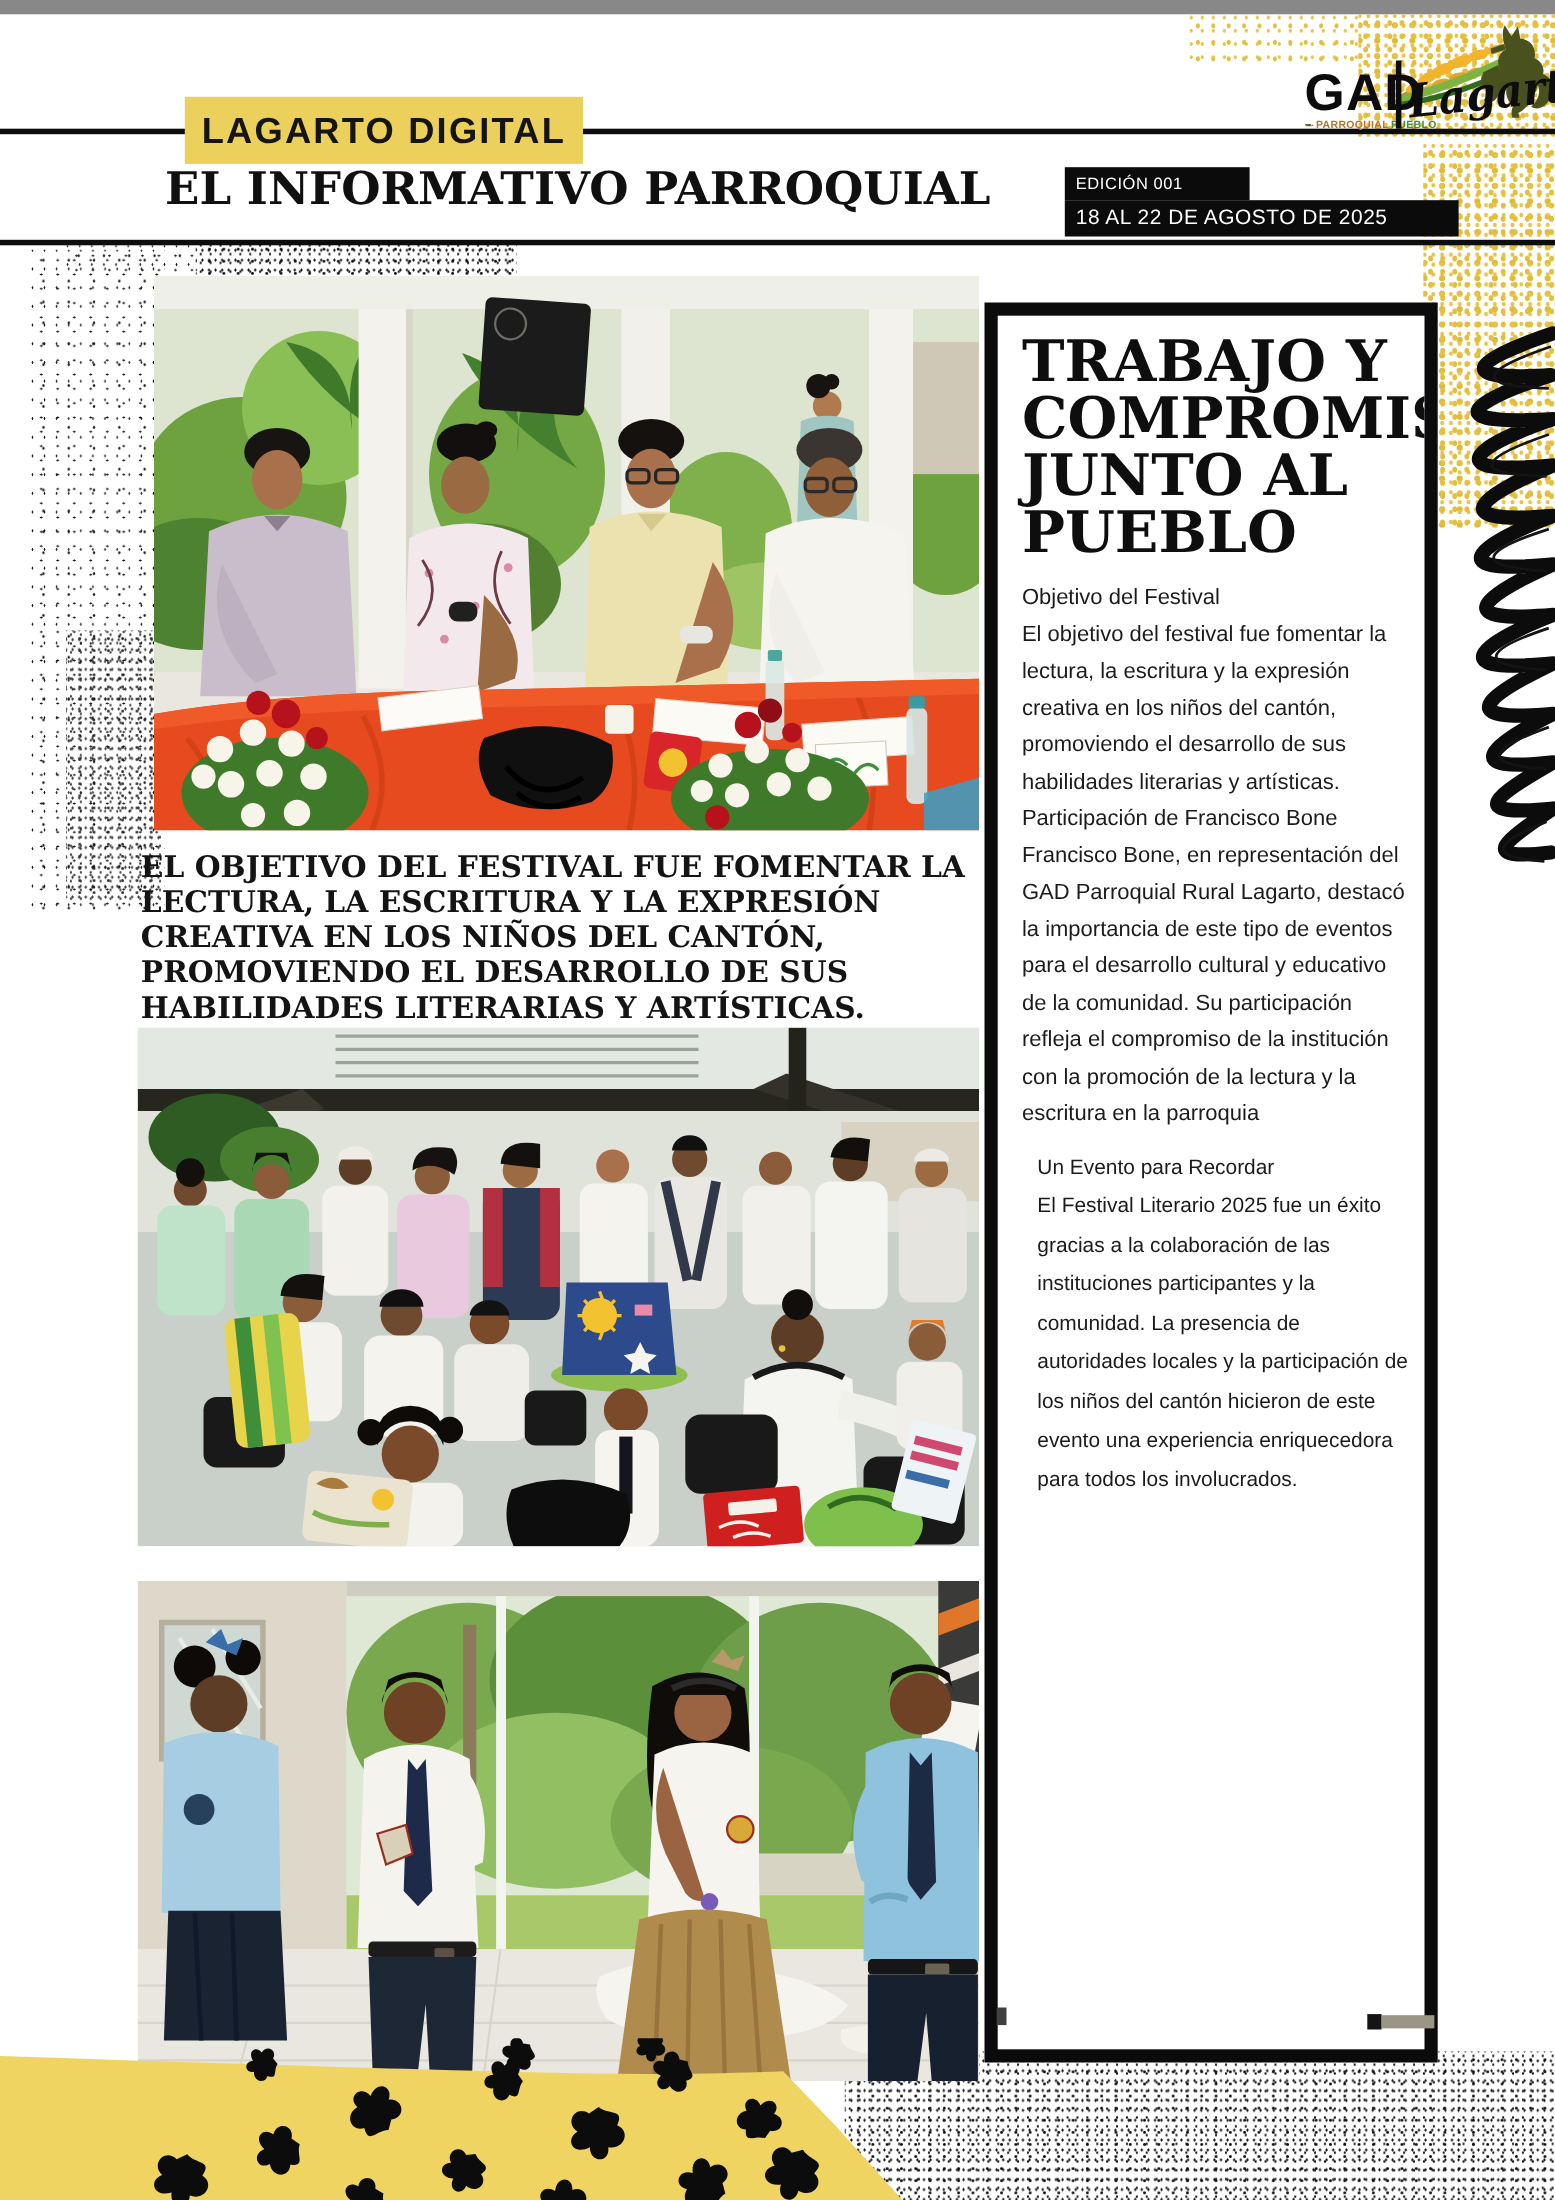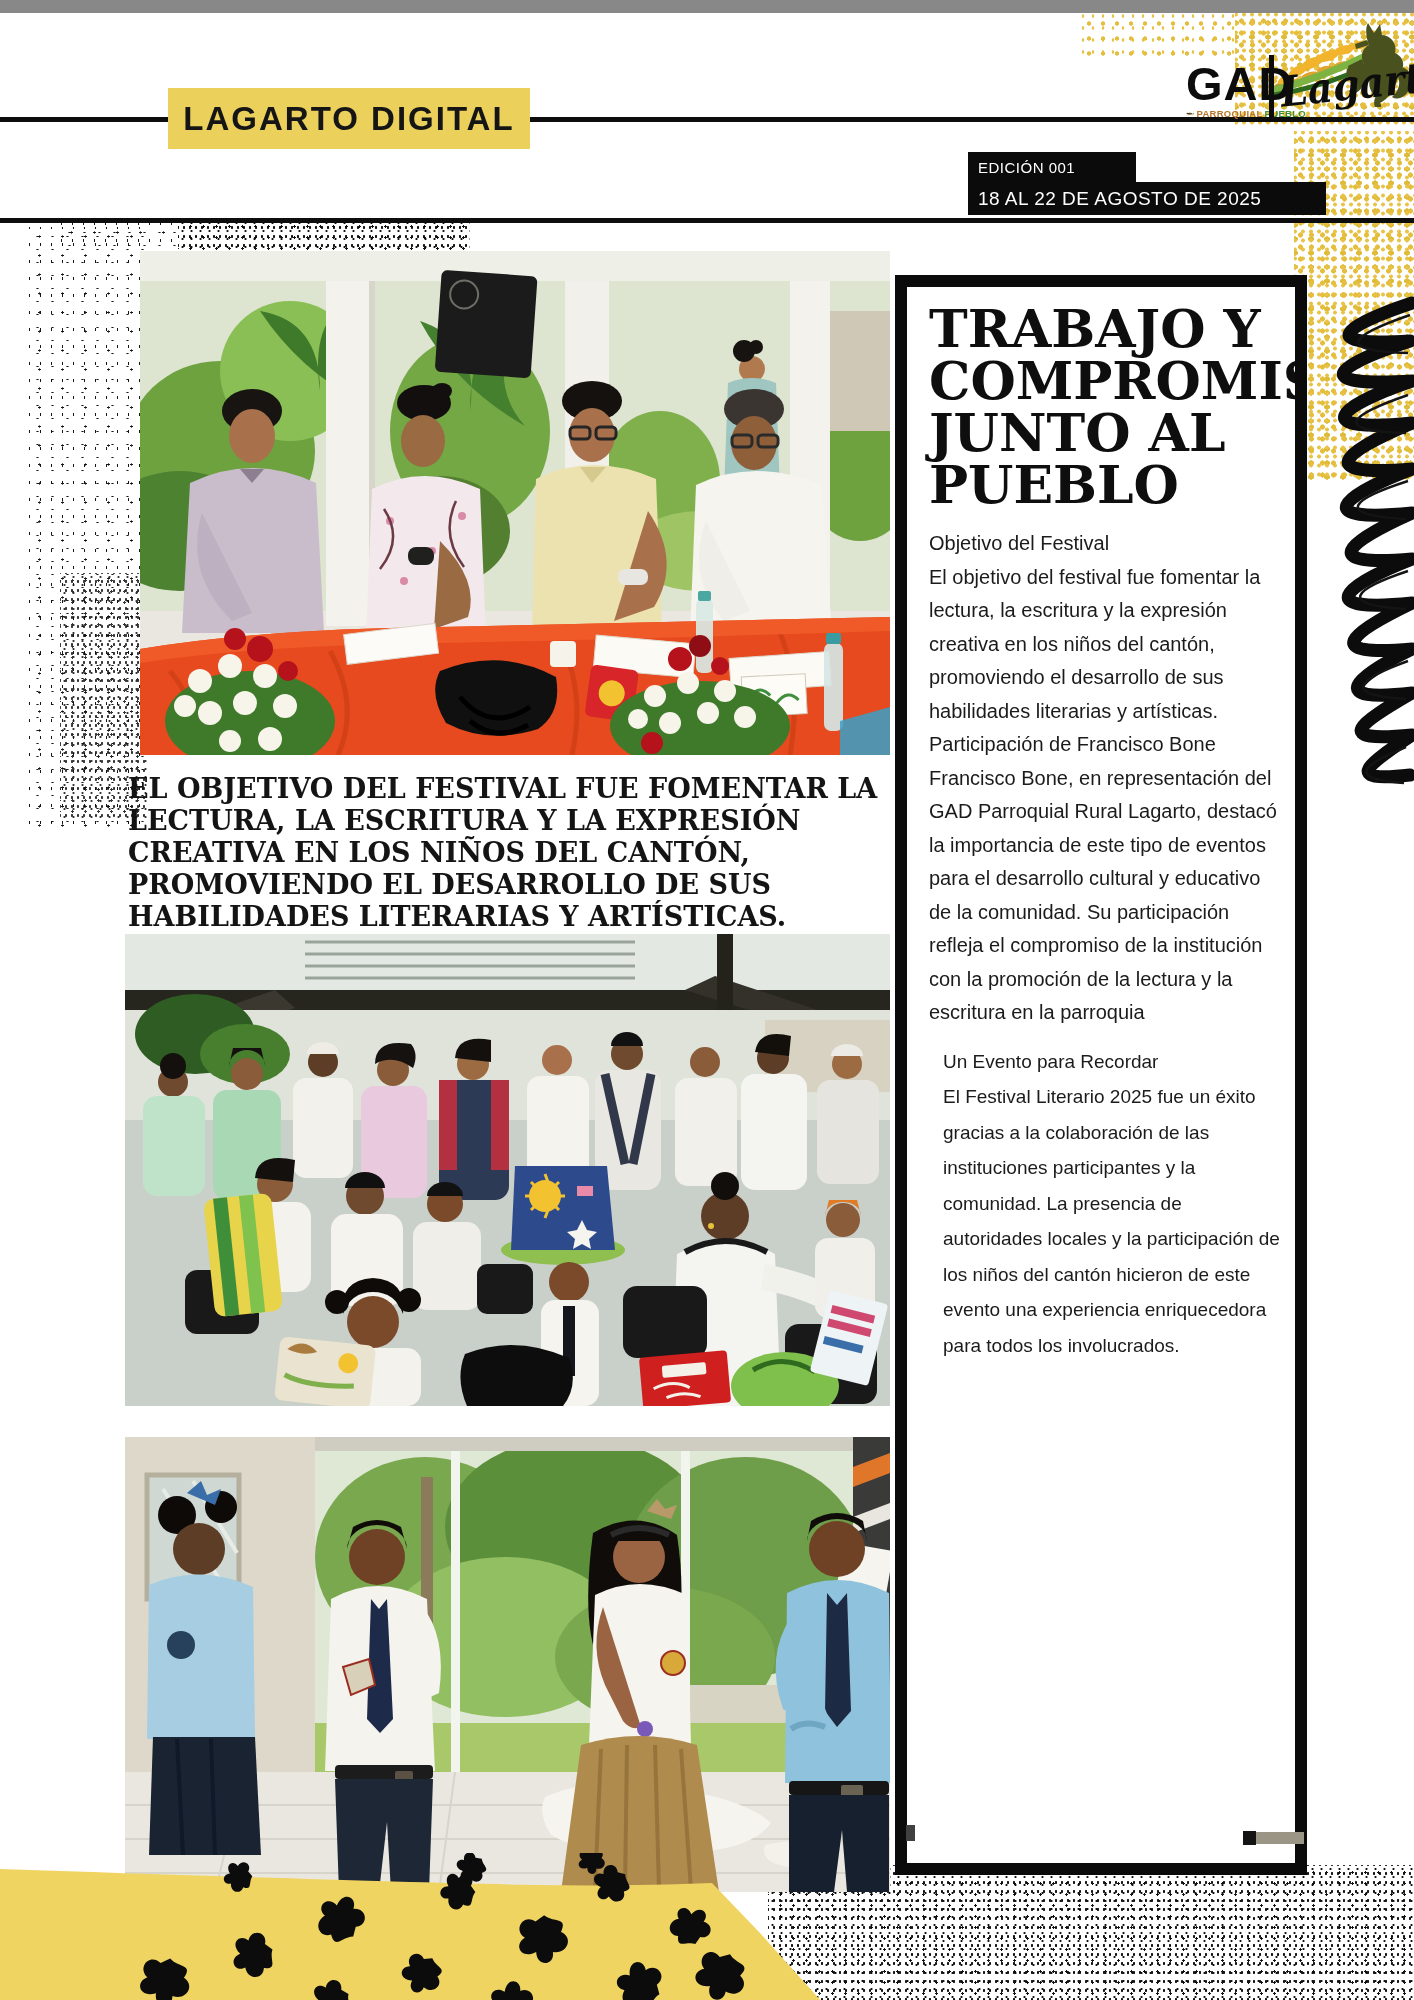--- a/index.html
+++ b/index.html
@@ -79,20 +79,21 @@
   <div class="abs speck-fine" style="left:178px;top:206px;width:292px;height:40px;"></div>
   <div class="abs speck-sparse" style="left:60px;top:210px;width:118px;height:26px;"></div>
   <div class="abs speck-fine" style="left:768px;top:1852px;width:646px;height:148px;"></div>
 
   <div class="abs rule" style="top:104px;"></div>
   <div class="abs rule" style="top:205px;"></div>
 
   <div class="abs kicker">
     <span>LAGARTO DIGITAL</span>
   </div>
+  <div class="abs masthead-title">EL INFORMATIVO PARROQUIAL</div>
   <div class="abs ed-box ed1">
     <span>EDICIÓN 001</span>
   </div>
   <div class="abs ed-box ed2">
     <span>18 AL 22 DE AGOSTO DE 2025</span>
   </div>
 
   <svg class="abs" style="left:1268px;top:16px;" width="120" height="66" viewBox="0 0 120 66">
     <path d="M4,60 Q50,28 112,10" stroke="#c98f1f" stroke-width="3" fill="none"></path>
     <g fill="#f2b42d">

